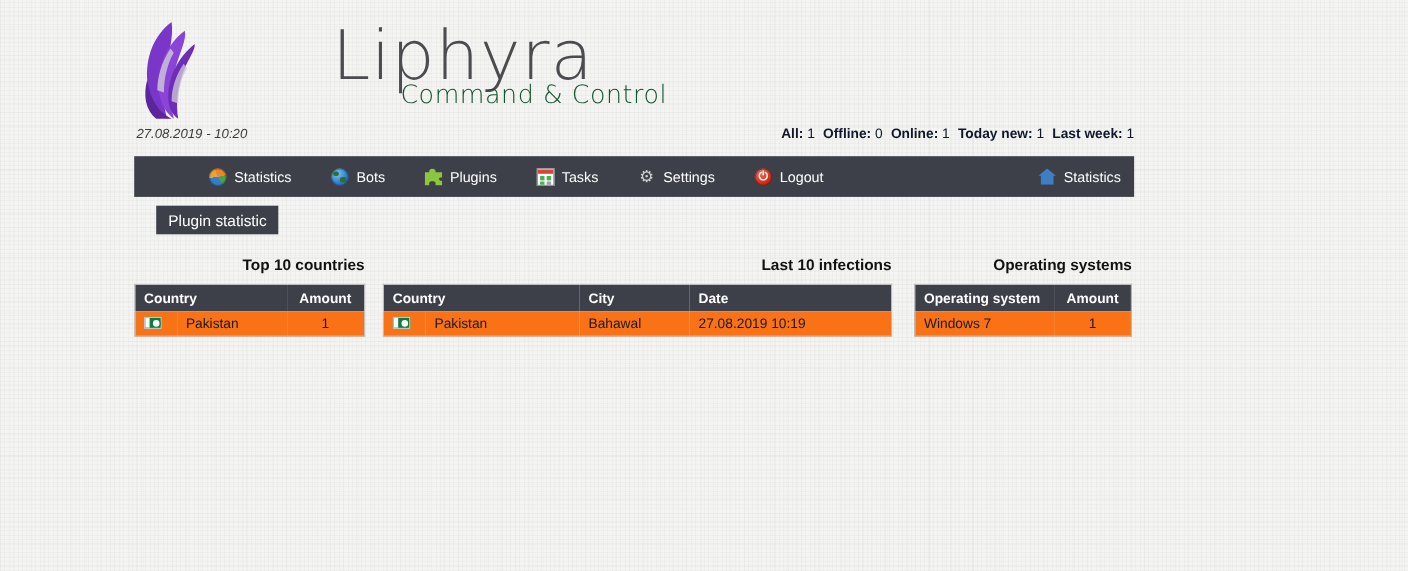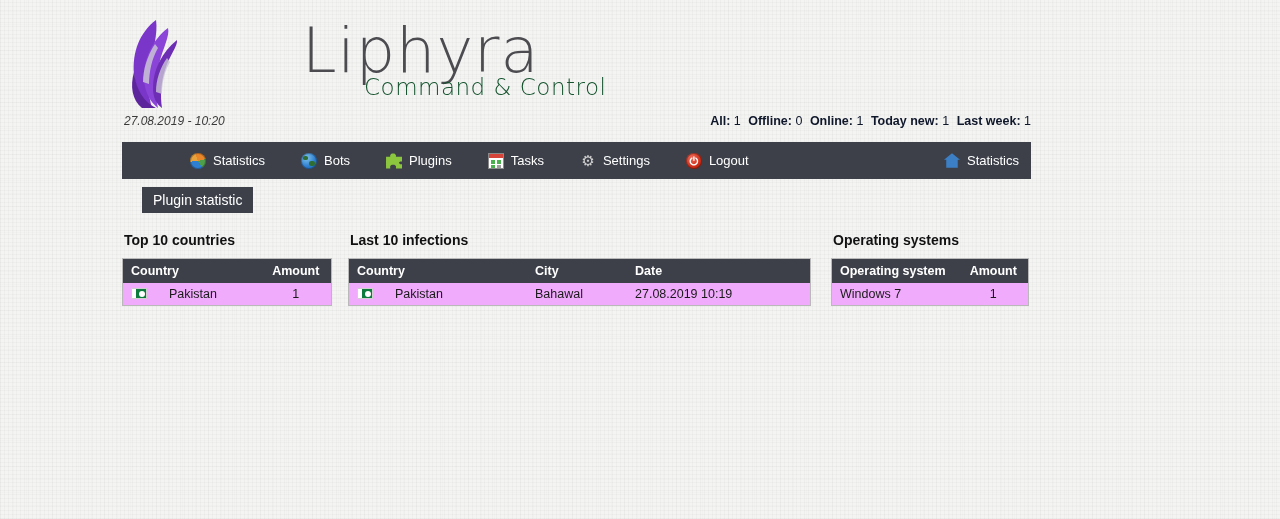--- a/index.html
+++ b/index.html
@@ -236,40 +236,41 @@
   }
 
   
   .panel { position: absolute; }
   .panel-title {
     font-size: 14px;
     font-weight: bold;
     color: #111;
     margin: 0 0 10px 2px;
     white-space: nowrap;
+    text-align: right;
   }
   table.data {
     border-collapse: collapse;
     background: #fff;
     border: 1px solid #b9b9b9;
     table-layout: fixed;
   }
   table.data thead th {
     background: #3d4049;
     color: #ffffff;
     font-size: 12.5px;
     font-weight: bold;
     text-align: left;
     height: 24px;
     padding: 0 0 0 8px;
     white-space: nowrap;
     border: none;
   }
   table.data tbody td {
-    background: #f0abfc;
+    background: #f97316;
     color: #1a1a1a;
     font-size: 12.5px;
     height: 22px;
     padding: 0 0 0 8px;
     white-space: nowrap;
     border: none;
   }
   .num { text-align: center !important; padding-left: 0 !important; }
   .th-num { text-align: center !important; padding-left: 0 !important; }
 

